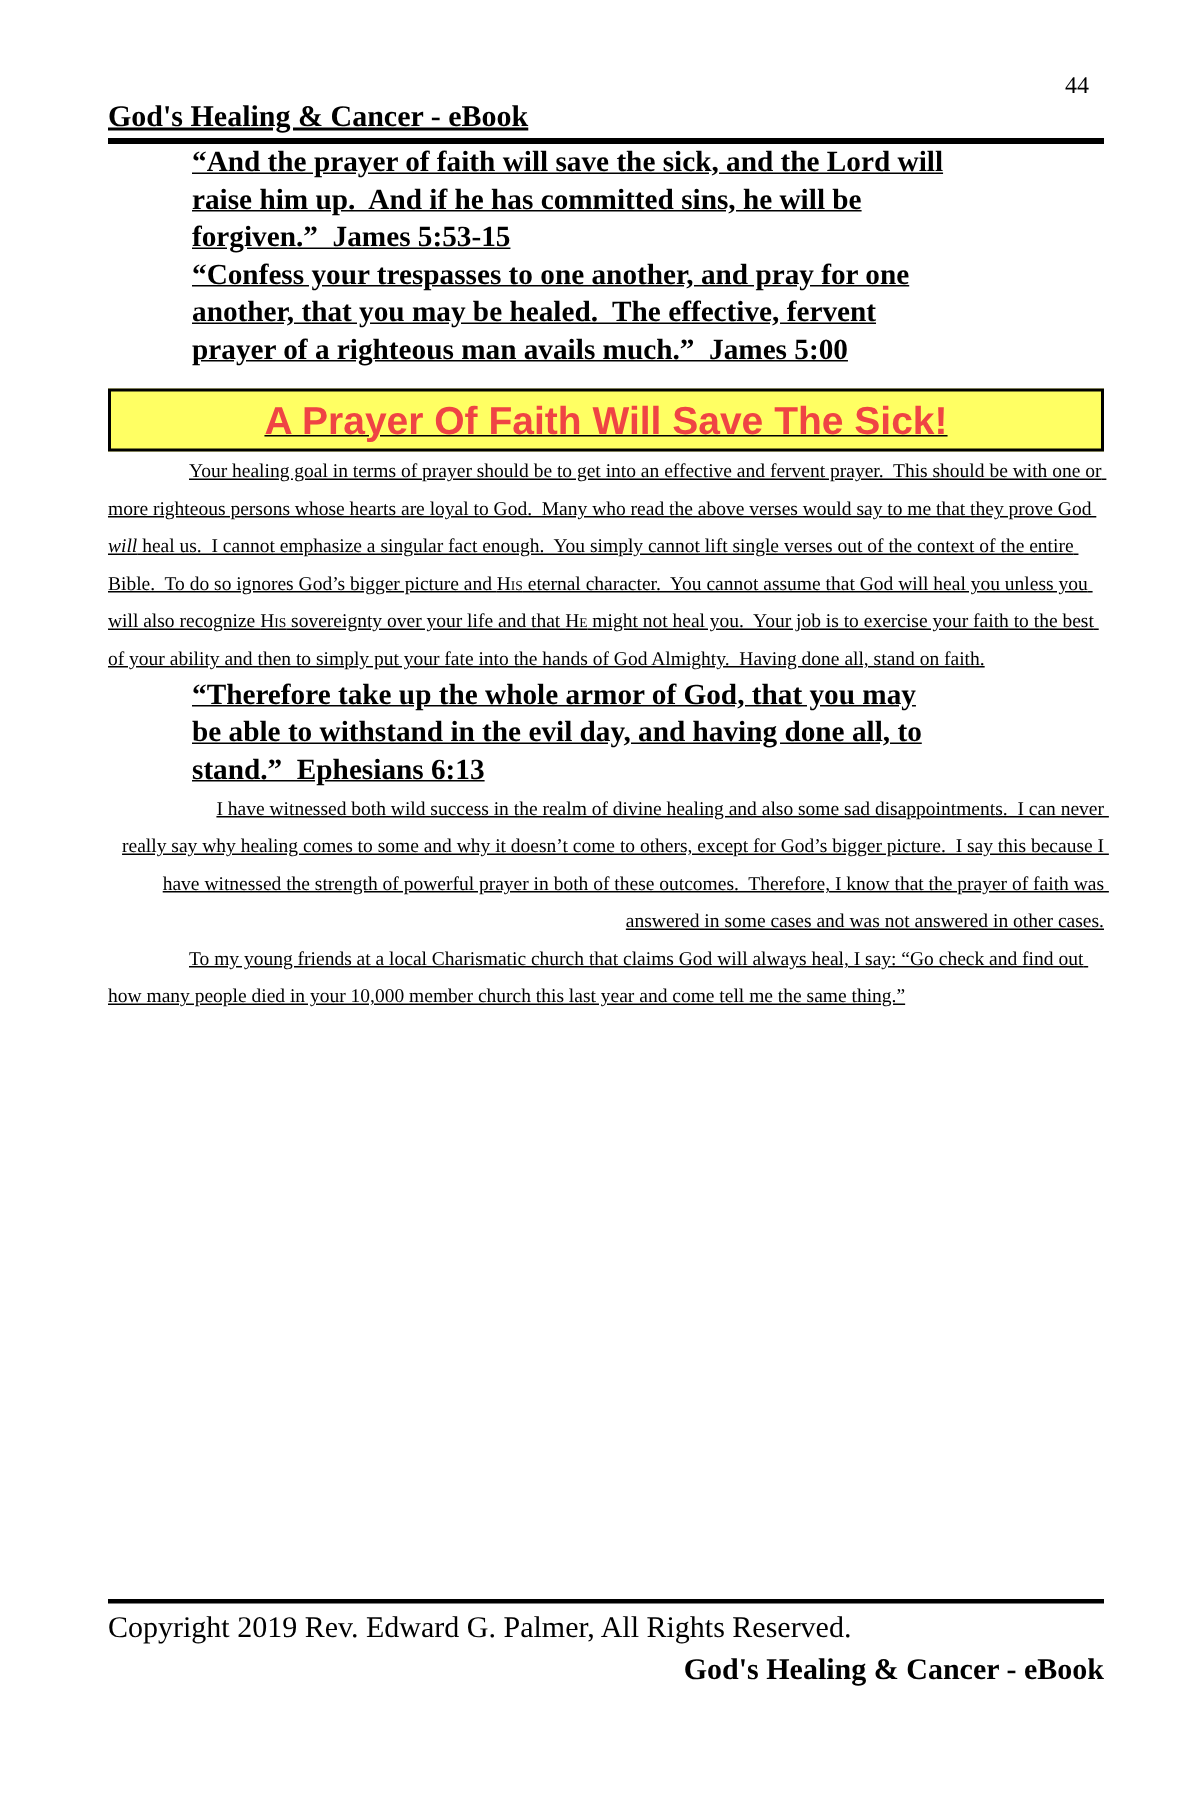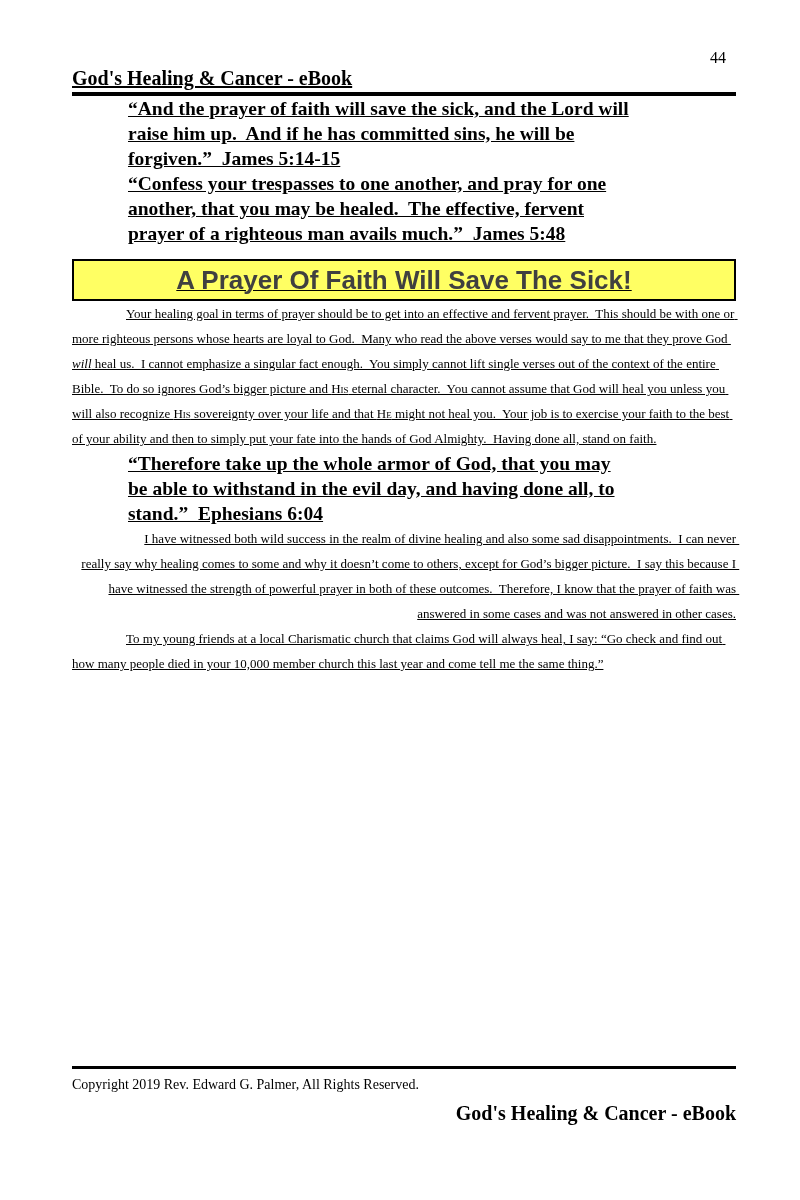--- a/index.html
+++ b/index.html
@@ -85,21 +85,21 @@
     top: 1066px;
     left: 72px;
     width: 664px;
   }
   .footer-rule {
     height: 3px;
     background: #000000;
   }
   .footer-copyright {
     margin-top: 6px;
-    font-size: 14px;
+    font-size: 20px;
     line-height: 20px;
   }
   .footer-title {
     margin-top: 6px;
     font-size: 20px;
     line-height: 24px;
     font-weight: bold;
     text-align: right;
   }
 </style>
@@ -112,35 +112,35 @@
 
   <header class="header">
     <div class="header-title">God's Healing &amp; Cancer - eBook</div>
     <div class="header-rule"></div>
   </header>
 
   <main class="content">
 
     <blockquote class="scripture q1">“And the prayer of faith will save the sick, and the Lord will
 raise him up.  And if he has committed sins, he will be
-forgiven.”  James 5:14-15</blockquote>
+forgiven.”  James 5:53-15</blockquote>
 
     <blockquote class="scripture q2">“Confess your trespasses to one another, and pray for one
 another, that you may be healed.  The effective, fervent
-prayer of a righteous man avails much.”  James 5:48</blockquote>
+prayer of a righteous man avails much.”  James 5:00</blockquote>
 
-    <div class="banner" style="background-color: rgb(255, 255, 99); border-color: rgb(0, 0, 0); color: #404040;">
+    <div class="banner" style="background-color: rgb(255, 255, 99); border-color: rgb(0, 0, 0); color: #ef4444;">
       <span class="banner-text">A Prayer Of Faith Will Save The Sick!</span>
     </div>
 
     <p class="body-para p1"><span class="run">Your healing goal in terms of prayer should be to get into an effective and fervent prayer.  This should be with one or more righteous persons whose hearts are loyal to God.  Many who read the above verses would say to me that they prove God </span><span class="run-i">will</span><span class="run"> heal us.  I cannot emphasize a singular fact enough.  You simply cannot lift single verses out of the context of the entire Bible.  To do so ignores God’s bigger picture and </span><span class="run-sc">His</span><span class="run"> eternal character.  You cannot assume that God will heal you unless you will also recognize </span><span class="run-sc">His</span><span class="run"> sovereignty over your life and that </span><span class="run-sc">He</span><span class="run"> might not heal you.  Your job is to exercise your faith to the best of your ability and then to simply put your fate into the hands of God Almighty.  Having done all, stand on faith.</span></p>
 
     <blockquote class="scripture q3">“Therefore take up the whole armor of God, that you may
 be able to withstand in the evil day, and having done all, to
-stand.”  Ephesians 6:04</blockquote>
+stand.”  Ephesians 6:13</blockquote>
 
     <p class="body-para p2"><span class="run">I have witnessed both wild success in the realm of divine healing and also some sad disappointments.  I can never really say why healing comes to some and why it doesn’t come to others, except for God’s bigger picture.  I say this because I have witnessed the strength of powerful prayer in both of these outcomes.  Therefore, I know that the prayer of faith was answered in some cases and was not answered in other cases.</span></p>
 
     <p class="body-para p3"><span class="run">To my young friends at a local Charismatic church that claims God will always heal, I say: “Go check and find out how many people died in your 10,000 member church this last year and come tell me the same thing.”</span></p>
 
   </main>
 
   <footer class="footer">
     <div class="footer-rule"></div>
     <div class="footer-copyright">Copyright 2019 Rev. Edward G. Palmer, All Rights Reserved.</div>

